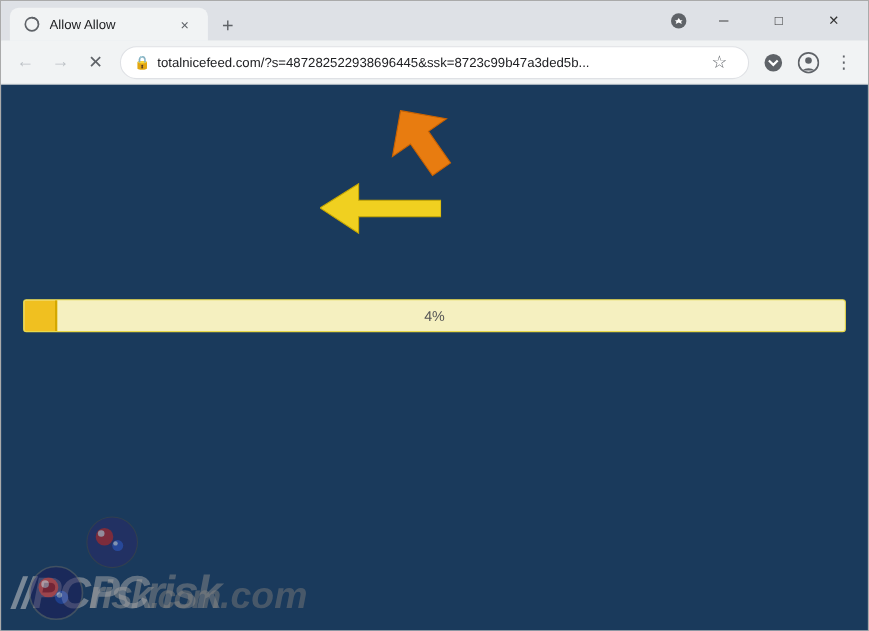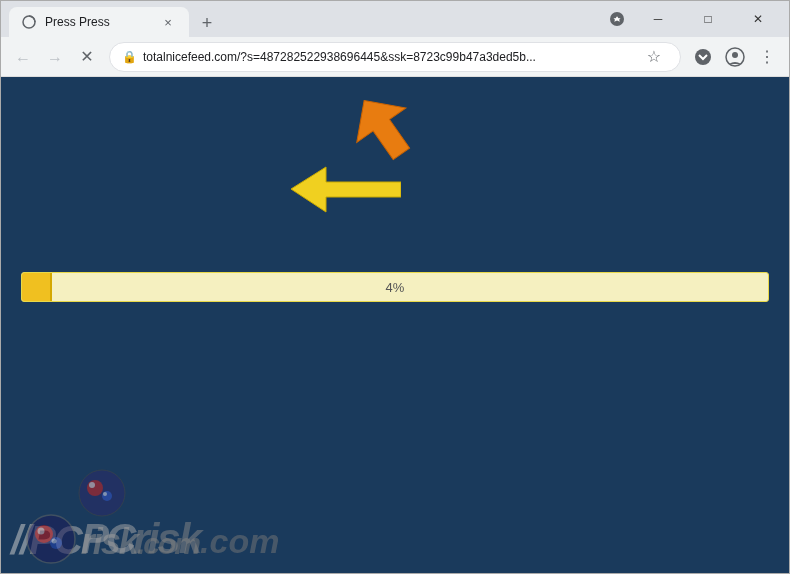--- a/index.html
+++ b/index.html
@@ -237,21 +237,21 @@
 
 <div class="browser-window">
 
   <div class="title-bar">
     <div class="tab-strip">
       <div class="tab-active">
         <svg class="tab-favicon" viewBox="0 0 16 16">
           <circle cx="8" cy="8" r="6" fill="none" stroke="#5f6368" stroke-width="1.5"></circle>
           <path d="M8 2 A6 6 0 0 1 14 8" stroke="#5f6368" stroke-width="1.5" fill="none"></path>
         </svg>
-        <span class="tab-title">Press Press</span>
+        <span class="tab-title">Allow Allow</span>
         <div class="tab-close">×</div>
       </div>
       <div class="new-tab-btn">+</div>
     </div>
 
     <div class="nav-btn" style="margin-right:4px;">
       <svg width="16" height="16" viewBox="0 0 16 16">
         <circle cx="8" cy="8" r="7" fill="#5f6368"></circle>
         <polygon points="8,4 10,7 13,7 11,9 12,12 8,10 4,12 5,9 3,7 6,7" fill="white" transform="scale(0.7) translate(3.5,3.5)"></polygon>
       </svg>

